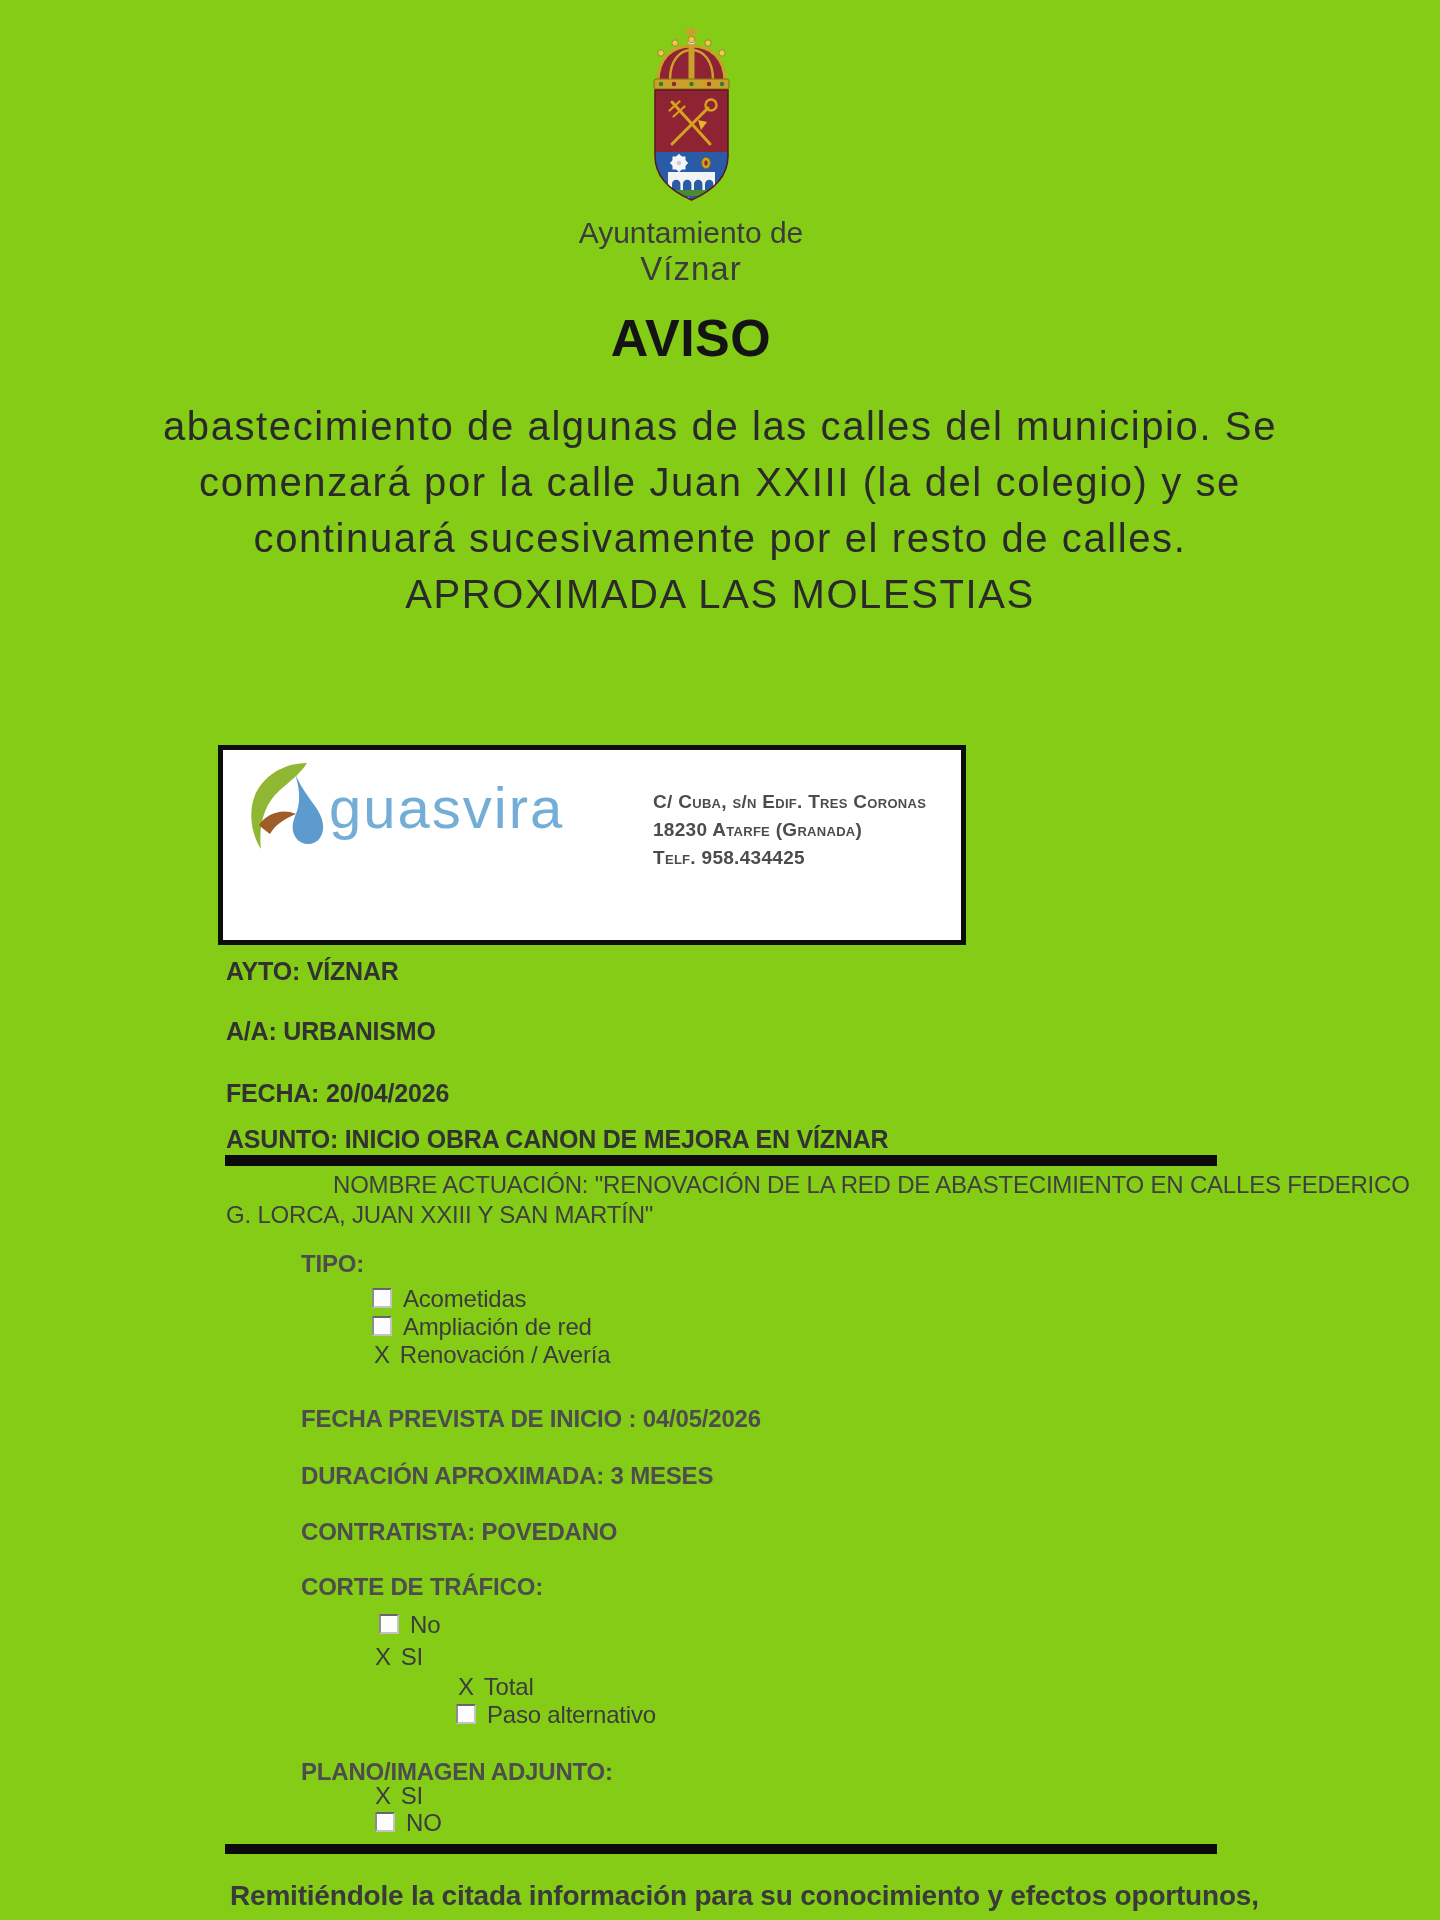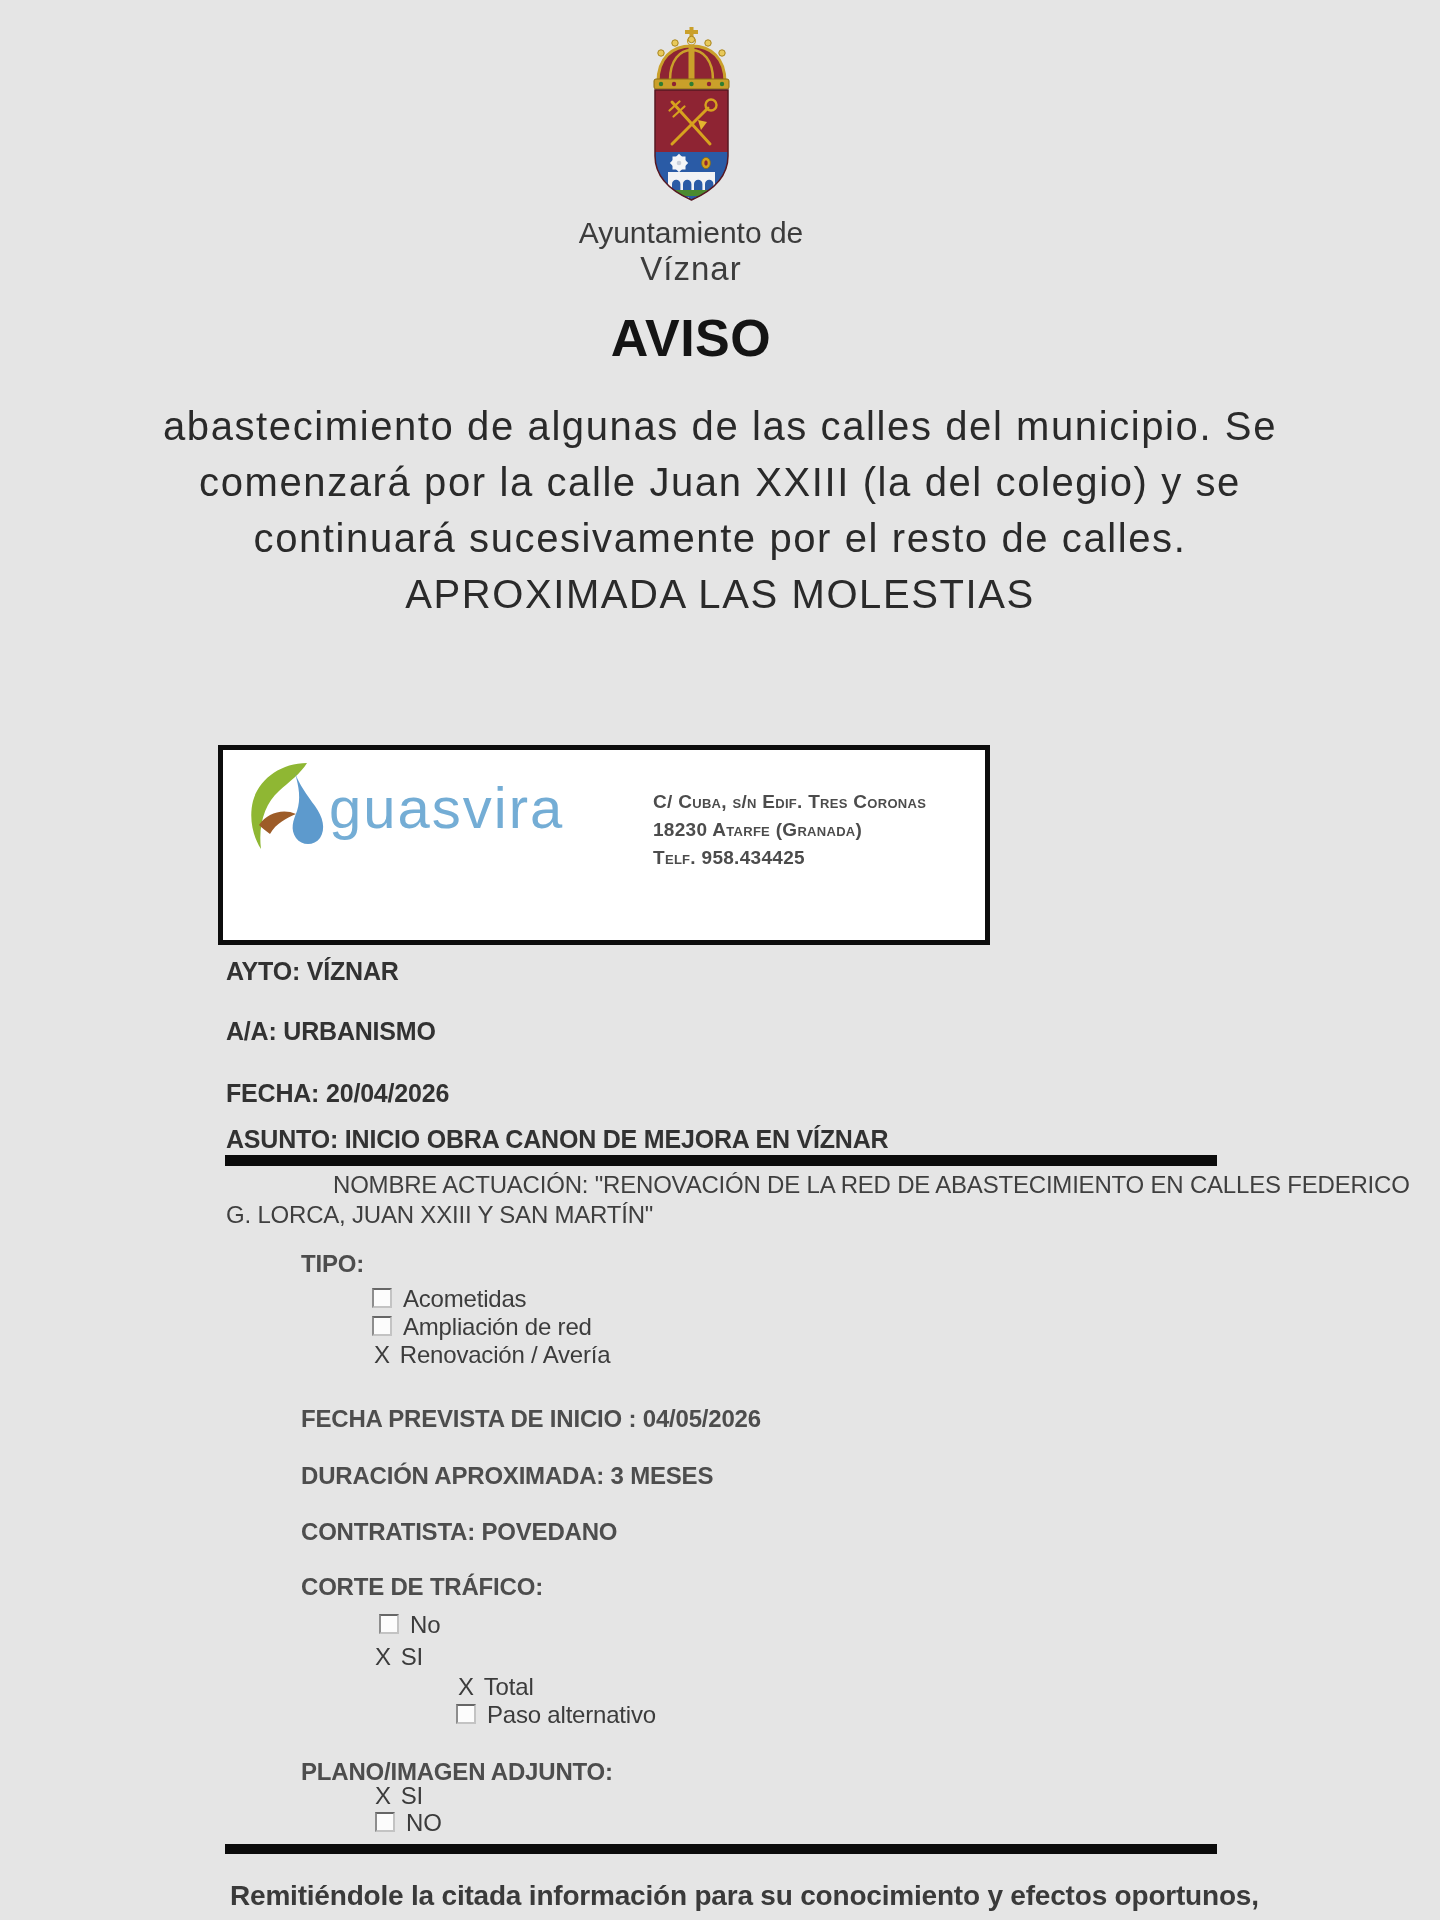--- a/index.html
+++ b/index.html
@@ -1,32 +1,32 @@
 <!DOCTYPE html>
 <html><head>
 <meta charset="utf-8">
 <style>
   html,body{margin:0;padding:0;background:#ffffff;}
-  .page{position:relative;width:1440px;height:1920px;background:#e5e5e5;overflow:hidden;
+  .page{position:relative;width:1440px;height:1920px;background:#84cc16;overflow:hidden;
         font-family:"Liberation Sans",sans-serif;color:#2b2b2b;}
   .abs{position:absolute;}
 
   
   .header-block{left:391px;top:26px;width:600px;text-align:center;}
   .org1{font-size:30px;color:#3c3c3c;margin-top:4px;}
   .org2{font-size:33px;color:#3c3c3c;letter-spacing:1px;}
 
   
   .aviso{left:391px;top:308px;width:600px;text-align:center;
          font-size:52px;font-weight:800;color:#141414;letter-spacing:0.5px;}
   .para{left:0;top:398px;width:1440px;text-align:center;
         font-size:40px;line-height:56px;color:#2a2a2a;letter-spacing:1.6px;}
 
   
-  .lh-box{left:218px;top:745px;width:738px;height:190px;border:5px solid #0d0d0d;background:#fff;padding-left:24px;}
+  .lh-box{left:218px;top:745px;width:738px;height:190px;border:5px solid #0d0d0d;background:#fff;}
   .logo-text{left:106px;top:24px;font-size:58px;font-weight:400;color:#74add5;letter-spacing:2px;}
   .addr{left:430px;top:38px;font-size:19px;line-height:28px;color:#4c4c4c;
         font-weight:700;font-variant:small-caps;letter-spacing:0.3px;}
 
   
   .memo-txt{letter-spacing:-0.2px;white-space:nowrap;}
   .blabel{font-weight:700;font-size:25px;line-height:30px;color:#323232;}
   .mlabel{font-weight:700;font-size:24px;line-height:30px;color:#4d4d4d;text-align:right;}
   .body-line{font-size:24px;line-height:30px;color:#3f3f3f;}
   .opt{font-size:24px;line-height:30px;color:#3c3c3c;}

